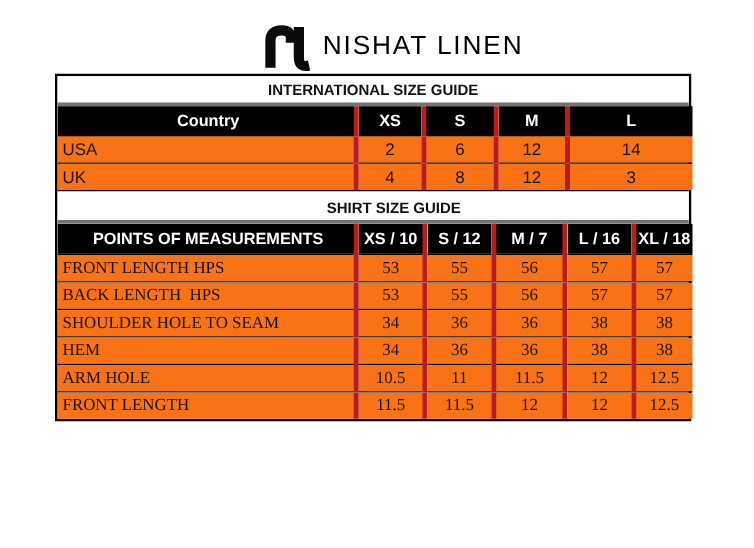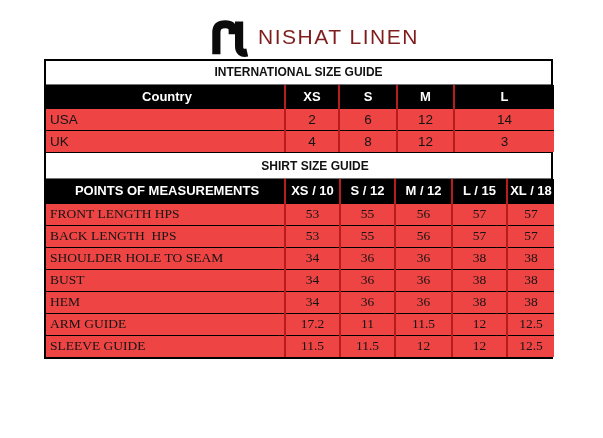--- a/index.html
+++ b/index.html
@@ -5,40 +5,40 @@
   * { margin:0; padding:0; box-sizing:border-box; }
   html,body { width:603px; height:438px; background:#ffffff; overflow:hidden;
               font-family:"Liberation Sans", sans-serif; }
 
   .page { position:relative; width:603px; height:438px; background:#fff; }
 
   
   .logo-row { position:absolute; top:16px; left:0; width:603px; height:42px;
               display:flex; align-items:center; justify-content:center; padding-left:26px; }
   .logo-mark { width:40px; height:40px; margin-right:8px; flex:0 0 auto; }
-  .brand-name { font-size:21px; letter-spacing:1.5px; color:#7f1d1d; font-weight:400;
+  .brand-name { font-size:21px; letter-spacing:1.5px; color:#000000; font-weight:400;
                 white-space:nowrap; }
 
   
   .sheet { position:absolute; top:59px; left:44px; width:509px;
            border:2px solid #000; background:#fff; }
 
   .caption { background:#fff; text-align:center; font-weight:bold; font-size:12px;
-             color:#111; border-bottom:1px solid #737373; }
+             color:#111; border-bottom:3px solid #737373; }
   .caption1 { height:24px; line-height:23px; }
   .caption2 { height:27px; line-height:27px; border-top:1px solid #000;padding-left:33px; }
 
   table { border-collapse:collapse; width:100%; table-layout:fixed; }
   tr + tr { border-top:1px solid #000; }
   th, td { padding:0; overflow:hidden; }
-  td + td, th + th { border-left:2px solid #b91c1c; }
+  td + td, th + th { border-left:4px solid #b91c1c; }
 
   tr.dark th { background:#000; color:#fff; font-weight:bold; font-size:13px;
                text-align:center; height:23px; }
-  td { background:#ef4444; color:#141414; font-size:13.5px; text-align:center; height:22px; }
+  td { background:#f97316; color:#141414; font-size:13.5px; text-align:center; height:22px; }
   .label { text-align:left; padding-left:4px; white-space:pre; }
   th.label { padding-left:4px; }
   .t2 td { height:22px;font-family:Liberation Serif, serif; }
   .t2 tr.dark th { height:24px; }
 </style>
 </head>
 <body>
 
 <div class="page">
 
@@ -96,22 +96,22 @@
           <col style="width:55px">
         <col style="width:57px">
           <col style="width:55px">
           <col style="width:47px">
       </colgroup>
       <tbody>
         <tr class="dark">
           <th class="label">POINTS OF MEASUREMENTS</th>
           <th>XS / 10</th>
           <th>S / 12</th>
-          <th>M / 12</th>
-          <th>L / 15</th>
+          <th>M / 7</th>
+          <th>L / 16</th>
           <th>XL / 18</th>
         </tr>
         <tr>
           <td class="label">FRONT LENGTH HPS</td>
           <td>53</td>
           <td>55</td>
           <td>56</td>
           <td>57</td>
           <td>57</td>
         </tr>
@@ -125,45 +125,37 @@
         </tr>
         <tr>
           <td class="label">SHOULDER HOLE TO SEAM</td>
           <td>34</td>
           <td>36</td>
           <td>36</td>
           <td>38</td>
           <td>38</td>
         </tr>
         <tr>
-          <td class="label">BUST</td>
-          <td>34</td>
-          <td>36</td>
-          <td>36</td>
-          <td>38</td>
-          <td>38</td>
-        </tr>
-        <tr>
           <td class="label">HEM</td>
           <td>34</td>
           <td>36</td>
           <td>36</td>
           <td>38</td>
           <td>38</td>
         </tr>
         <tr>
-          <td class="label">ARM GUIDE</td>
-          <td>17.2</td>
+          <td class="label">ARM HOLE</td>
+          <td>10.5</td>
           <td>11</td>
           <td>11.5</td>
           <td>12</td>
           <td>12.5</td>
         </tr>
         <tr>
-          <td class="label">SLEEVE GUIDE</td>
+          <td class="label">FRONT LENGTH</td>
           <td>11.5</td>
           <td>11.5</td>
           <td>12</td>
           <td>12</td>
           <td>12.5</td>
         </tr>
       </tbody>
     </table>
 
   </div>

